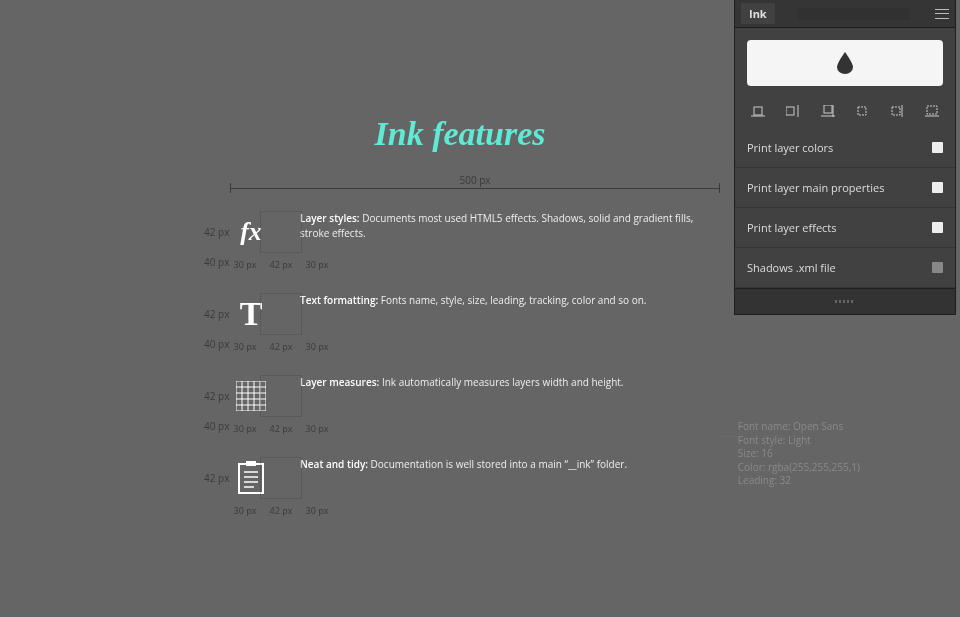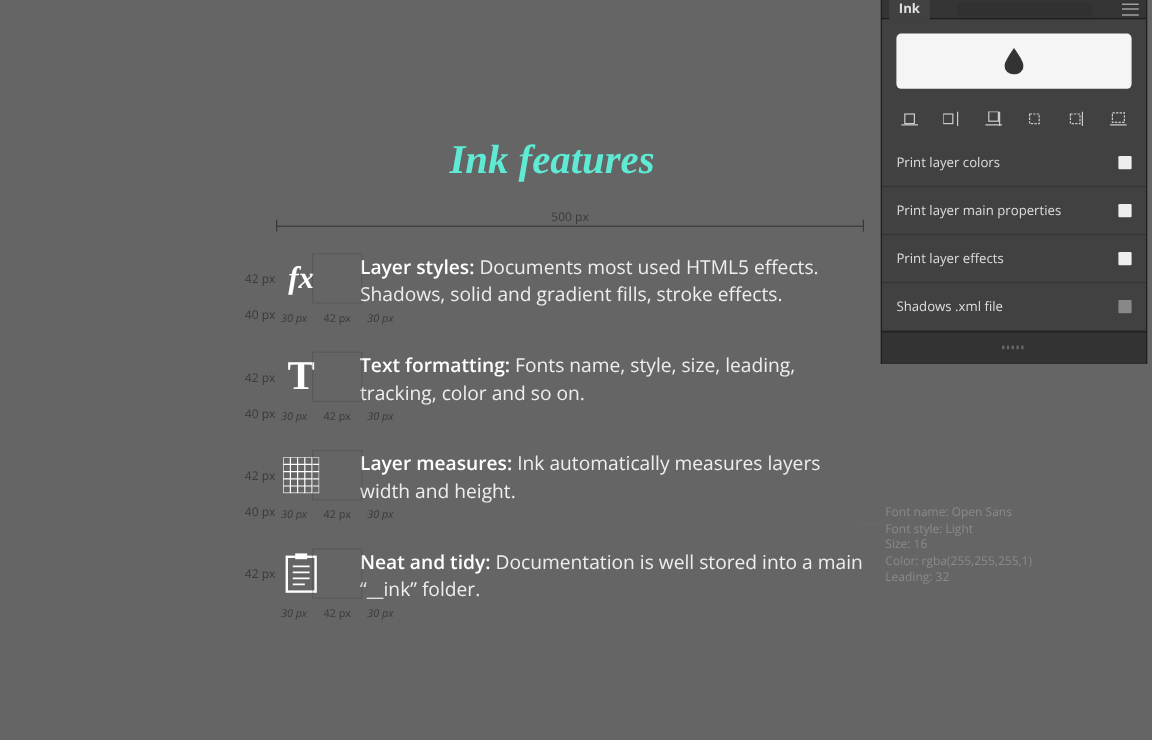--- a/index.html
+++ b/index.html
@@ -86,21 +86,21 @@
   }
   .icon-cell.tt {
     font-family: "Times New Roman", serif;
     font-size: 34px;
     font-weight: bold;
   }
   .icon-cell svg { display: block; }
 
   .text-cell {
     flex: 1;
-    font-size: 16px;
+    font-size: 10px;
     line-height: 1.45;
     color: #eee;
   }
   .text-cell .strong { font-weight: 600; color: #fff; }
 
   
   .row-h-label {
     position: absolute;
     left: -26px;
     top: 50%;
@@ -122,21 +122,21 @@
     position: absolute;
     left: 0;
     top: 47px;
     font-size: 9px;
     color: #3a3a3a;
     display: flex;
     gap: 0;
     align-items: center;
   }
   .icon-ruler span { display: inline-block; text-align: center; }
-  .icon-ruler .seg30 { width: 30px; font-style: italic; }
+  .icon-ruler .seg30 { width: 30px; }
   .icon-ruler .seg42 { width: 42px; }
 
   .icon-outline {
     position: absolute;
     left: 30px;
     top: 0;
     width: 42px;
     height: 42px;
     border: 1px solid #3a3a3a44;
     pointer-events: none;
@@ -148,21 +148,21 @@
     right: 4px;
     top: 0;
     width: 222px;
     background: #414141;
     border: 1px solid #1e1e1e;
     border-top: none;
     color: #d4d4d4;
     font-size: 11px;
   }
   .panel-header {
-    height: 16px;
+    height: 28px;
     background: #353535;
     display: flex;
     align-items: center;
     padding: 0 6px;
     border-bottom: 1px solid #1e1e1e;
     gap: 19px;
   }
   .panel-header .tab {
     font-size: 11px;
     font-weight: bold;

